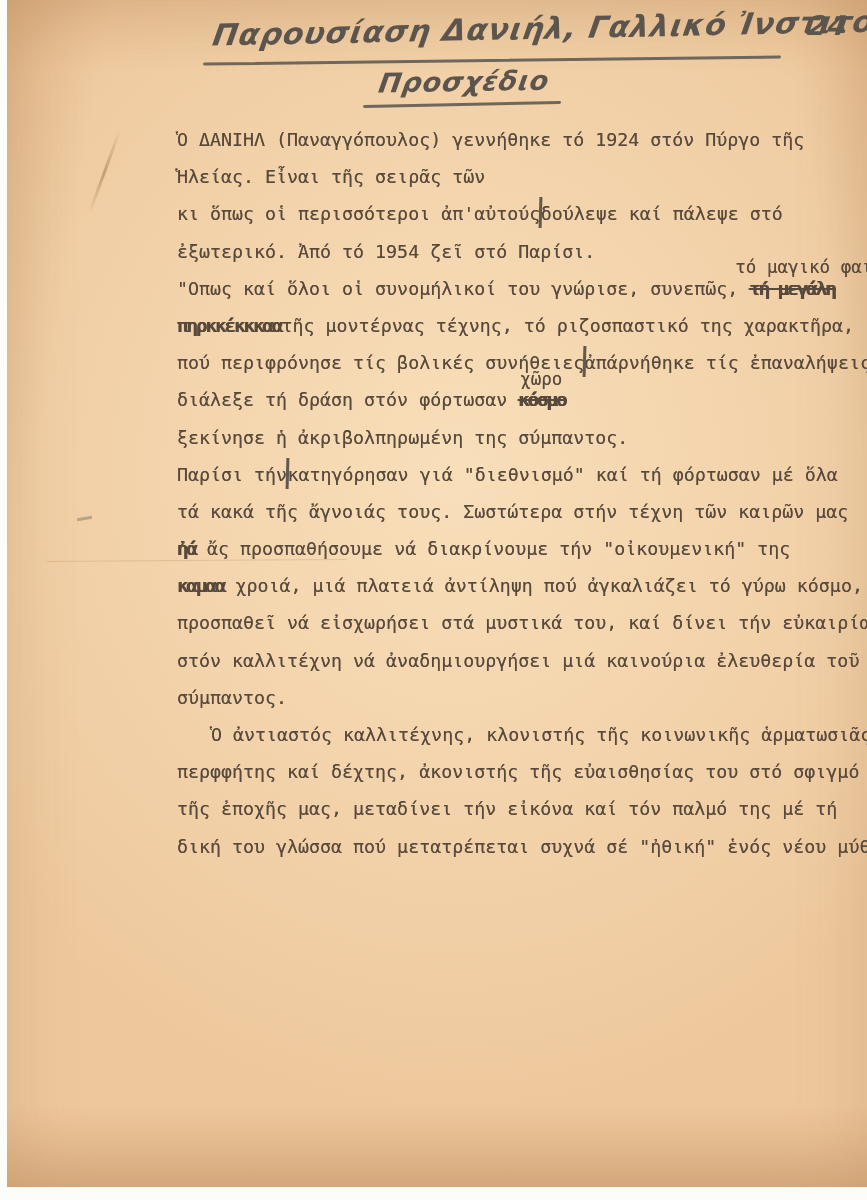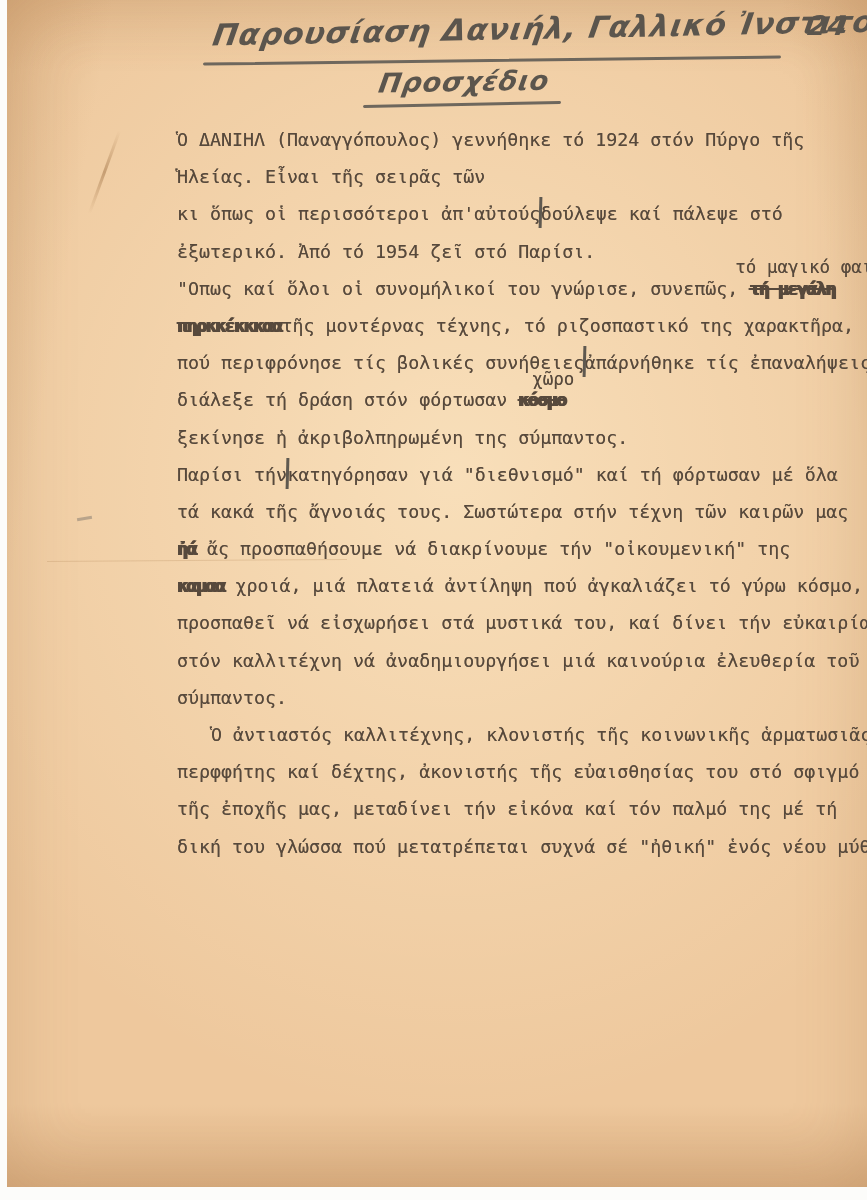--- a/index.html
+++ b/index.html
@@ -36,28 +36,28 @@
   .typed{color:#57493c;font-size:18.3px;text-shadow:0 0 .6px rgba(87,73,60,.65);}
   .title-struck{position:absolute;left:165px;top:99px;white-space:pre;}
   .pen-strike{position:absolute;background:#6e675d;border-radius:2px;}
   .pen-strike.s1{left:-10px;top:11px;width:304px;height:3px;transform:rotate(-2.2deg);}
   .pen-strike.s2{left:-4px;top:16px;width:292px;height:2px;transform:rotate(1.1deg);}
   .typed-body{position:absolute;left:170px;top:121px;right:-60px;line-height:37.2px;}
   .tline{white-space:pre;height:37.2px;}
   .tline.indent{padding-left:34px;}
   .pen-bar{display:inline-block;width:2.5px;height:31px;background:#5f5950;
            vertical-align:-8px;margin:0 -1px;transform:rotate(1.5deg);}
-  .blot{font-weight:bold;letter-spacing:-1.5px;
+  .blot{font-weight:normal;letter-spacing:-1.5px;
         text-shadow:1px 0 0 currentColor,-.6px 0 0 currentColor;text-align:right;}
   .strike{text-decoration:line-through;text-decoration-thickness:2px;}
   .rel{position:relative;}
   .ins-above{position:absolute;left:-14px;bottom:58%;white-space:nowrap;
              font-weight:normal;letter-spacing:0;font-size:17.5px;color:#57493c;
              text-shadow:0 0 .6px rgba(87,73,60,.65);text-decoration:none;}
-  .ins-above.small{left:14px;}
+  .ins-above.small{left:2px;}
   .margin-mark{position:absolute;left:70px;top:517px;width:15px;height:3px;
                background:#8a7f72;opacity:.55;transform:rotate(-9deg);}
 </style>
 </head>
 <body>
 
 <div class="scan">
   <div class="paper">
     <div class="crease c1"></div>
     <div class="crease c2"></div>

